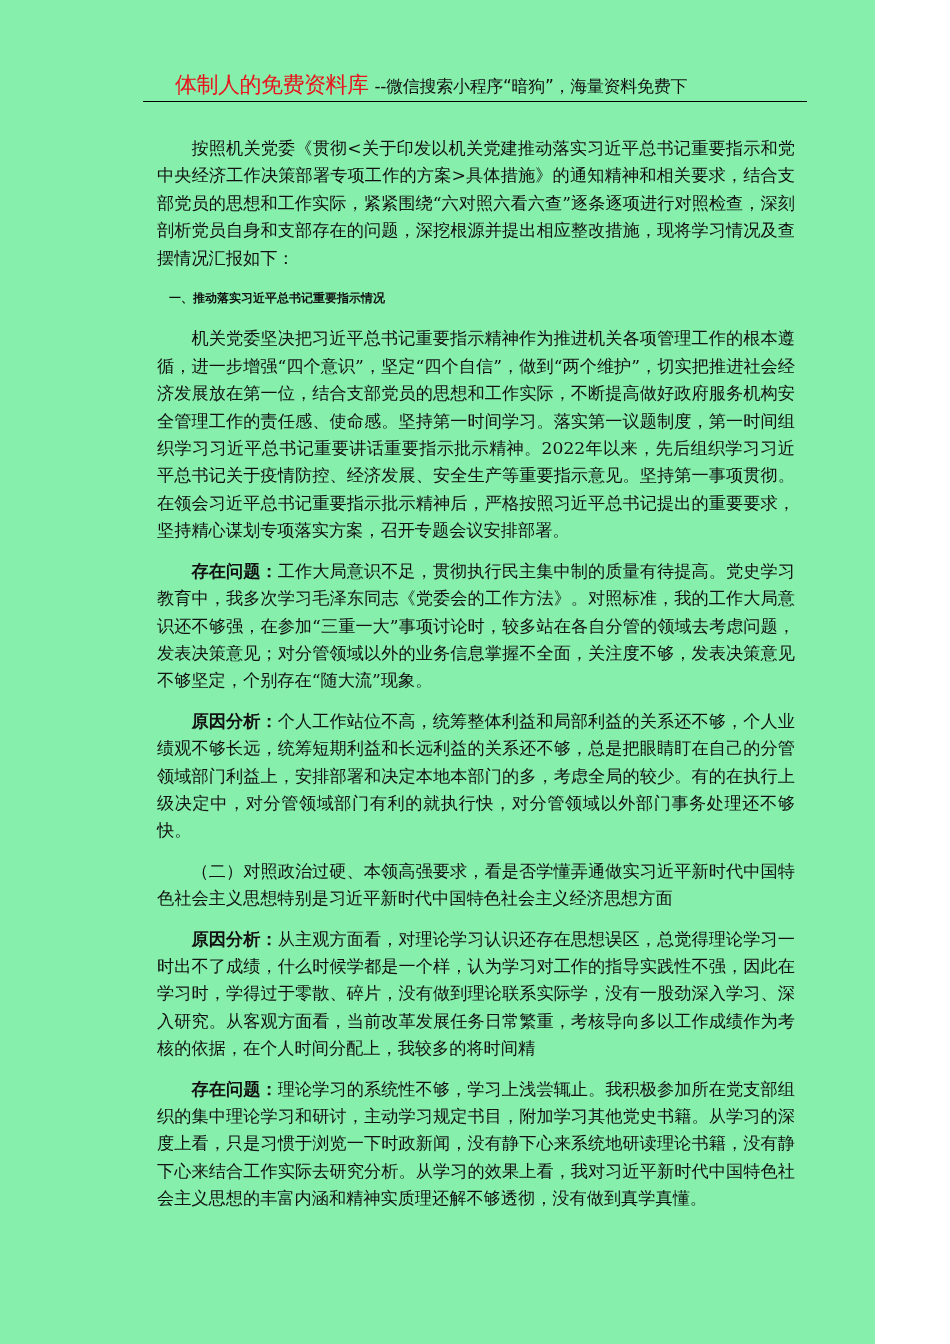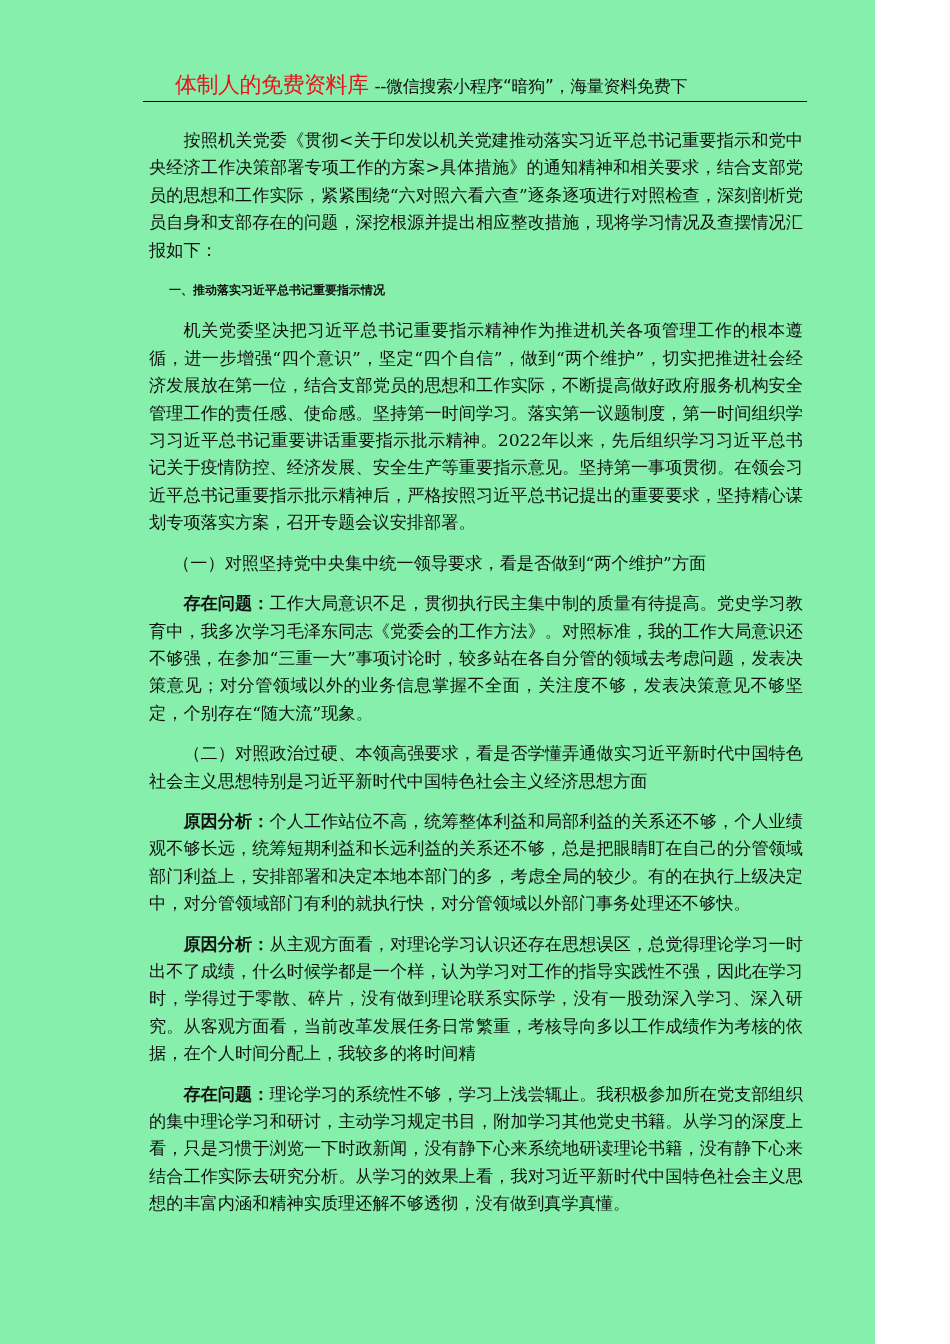--- a/index.html
+++ b/index.html
@@ -3,21 +3,21 @@
   <meta charset="utf-8">
   <style>
     html, body { margin: 0; padding: 0; background: #ffffff; }
     body { width: 950px; height: 1344px; position: relative; overflow: hidden; }
     .page { position: absolute; left: 0; top: 0; width: 875px; height: 1344px; background: #86efac; }
     .header { position: absolute; left: 145px; top: 70px; width: 660px; height: 32px; white-space: nowrap; }
     .header .brand { color: #e8141b; font-family: "DejaVu Sans", sans-serif; font-size: 22px; letter-spacing: -0.5px; vertical-align: baseline; margin-left: 30px; }
     .header .tag { color: #111; font-family: "DejaVu Sans", sans-serif; font-size: 17px; letter-spacing: -0.3px; margin-left: 6px; }
     .header-rule { position: absolute; left: 143px; top: 101px; width: 664px; height: 0; border-top: 1.5px solid #000; }
     .body { position: absolute; left: 145px; top: 123px; width: 662px; font-family: "DejaVu Serif", serif; font-size: 17.2px; color: #111; line-height: 27.4px; text-align: justify; }
-    .body p { margin: 4px; text-indent: 2em; }
+    .body p { margin: 12px; text-indent: 2em; }
     .body p.para { margin-bottom: 13px; }
     .body h2 { font-family: "DejaVu Sans", sans-serif; font-weight: bold; font-size: 12px; margin: 0 0 13px 0; text-indent: 2em; line-height: 27.4px; }
     .body .sub { margin-bottom: 13px; text-indent: 1.4em; }
     .body b { font-family: "DejaVu Sans", sans-serif; font-weight: bold; }
     .tight { margin-bottom: 0 !important; }
   </style>
 </head>
 <body>
 
 <div class="page">
@@ -26,21 +26,20 @@
   </div>
   <div class="header-rule"></div>
 
   <div class="body">
     <p class="para">按照机关党委《贯彻&lt;关于印发以机关党建推动落实习近平总书记重要指示和党中央经济工作决策部署专项工作的方案&gt;具体措施》的通知精神和相关要求，结合支部党员的思想和工作实际，紧紧围绕“六对照六看六查”逐条逐项进行对照检查，深刻剖析党员自身和支部存在的问题，深挖根源并提出相应整改措施，现将学习情况及查摆情况汇报如下：</p>
 
     <h2>一、推动落实习近平总书记重要指示情况</h2>
     <p class="para">机关党委坚决把习近平总书记重要指示精神作为推进机关各项管理工作的根本遵循，进一步增强“四个意识”，坚定“四个自信”，做到“两个维护”，切实把推进社会经济发展放在第一位，结合支部党员的思想和工作实际，不断提高做好政府服务机构安全管理工作的责任感、使命感。坚持第一时间学习。落实第一议题制度，第一时间组织学习习近平总书记重要讲话重要指示批示精神。2022年以来，先后组织学习习近平总书记关于疫情防控、经济发展、安全生产等重要指示意见。坚持第一事项贯彻。在领会习近平总书记重要指示批示精神后，严格按照习近平总书记提出的重要要求，坚持精心谋划专项落实方案，召开专题会议安排部署。</p>
 
 
-    <p class="sub">（一）对照坚持党中央集中统一领导要求，看是否做到“两个维护”方面</p>
     <p class="para"><b>存在问题：</b><span>工作大局意识不足，贯彻执行民主集中制的质量有待提高。党史学习教育中，我多次学习毛泽东同志《党委会的工作方法》。对照标准，我的工作大局意识还不够强，在参加“三重一大”事项讨论时，较多站在各自分管的领域去考虑问题，发表决策意见；对分管领域以外的业务信息掌握不全面，关注度不够，发表决策意见不够坚定，个别存在“随大流”现象。</span></p>
+    <p class="para"><b>原因分析：</b><span>个人工作站位不高，统筹整体利益和局部利益的关系还不够，个人业绩观不够长远，统筹短期利益和长远利益的关系还不够，总是把眼睛盯在自己的分管领域部门利益上，安排部署和决定本地本部门的多，考虑全局的较少。有的在执行上级决定中，对分管领域部门有利的就执行快，对分管领域以外部门事务处理还不够快。</span></p>
+
     <p class="para">（二）对照政治过硬、本领高强要求，看是否学懂弄通做实习近平新时代中国特色社会主义思想特别是习近平新时代中国特色社会主义经济思想方面</p>
-
-    <p class="para"><b>原因分析：</b><span>个人工作站位不高，统筹整体利益和局部利益的关系还不够，个人业绩观不够长远，统筹短期利益和长远利益的关系还不够，总是把眼睛盯在自己的分管领域部门利益上，安排部署和决定本地本部门的多，考虑全局的较少。有的在执行上级决定中，对分管领域部门有利的就执行快，对分管领域以外部门事务处理还不够快。</span></p>
     <p class="para"><b>原因分析：</b><span>从主观方面看，对理论学习认识还存在思想误区，总觉得理论学习一时出不了成绩，什么时候学都是一个样，认为学习对工作的指导实践性不强，因此在学习时，学得过于零散、碎片，没有做到理论联系实际学，没有一股劲深入学习、深入研究。从客观方面看，当前改革发展任务日常繁重，考核导向多以工作成绩作为考核的依据，在个人时间分配上，我较多的将时间精</span></p>
     <p class="para tight"><b>存在问题：</b><span>理论学习的系统性不够，学习上浅尝辄止。我积极参加所在党支部组织的集中理论学习和研讨，主动学习规定书目，附加学习其他党史书籍。从学习的深度上看，只是习惯于浏览一下时政新闻，没有静下心来系统地研读理论书籍，没有静下心来结合工作实际去研究分析。从学习的效果上看，我对习近平新时代中国特色社会主义思想的丰富内涵和精神实质理还解不够透彻，没有做到真学真懂。</span></p>
   </div>
 </div>
 
 </body></html>

